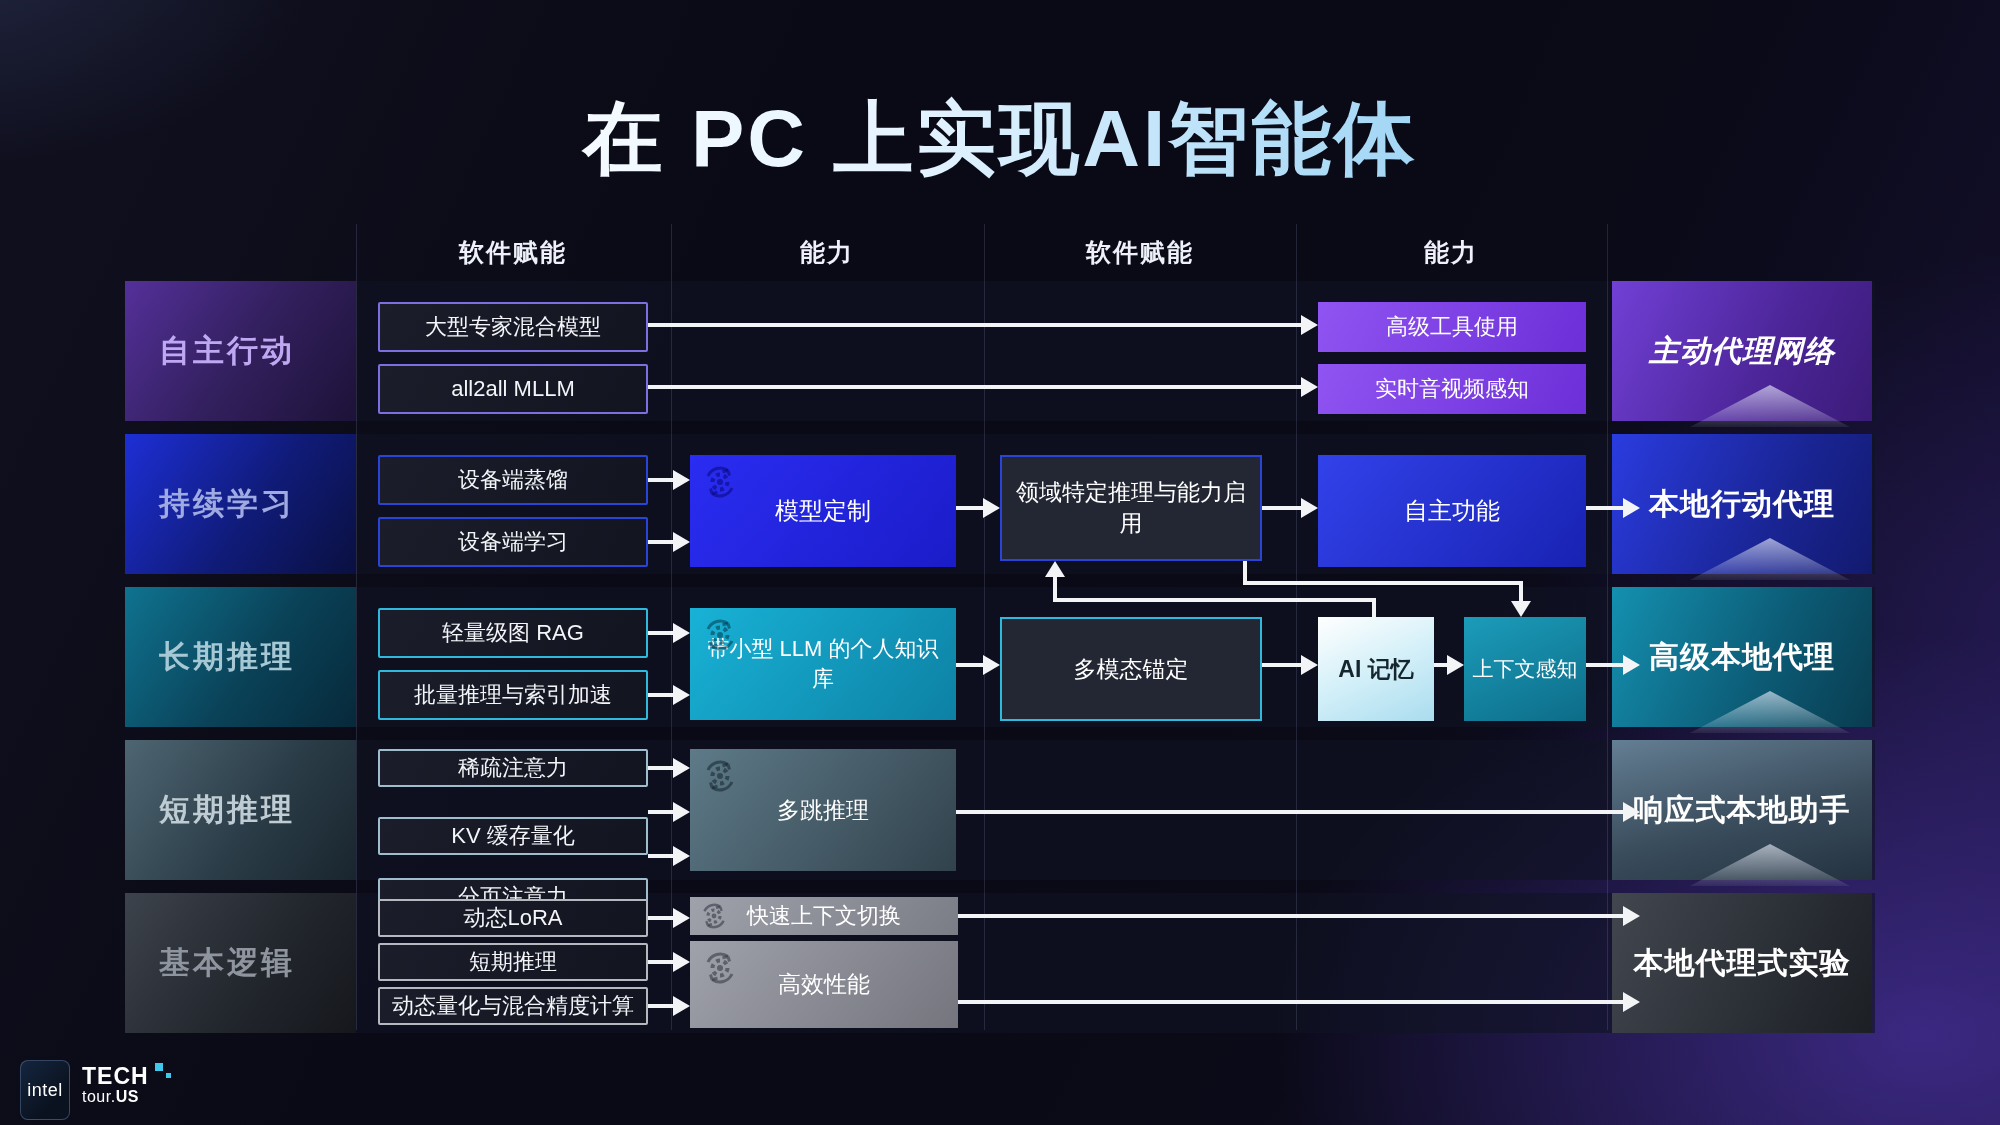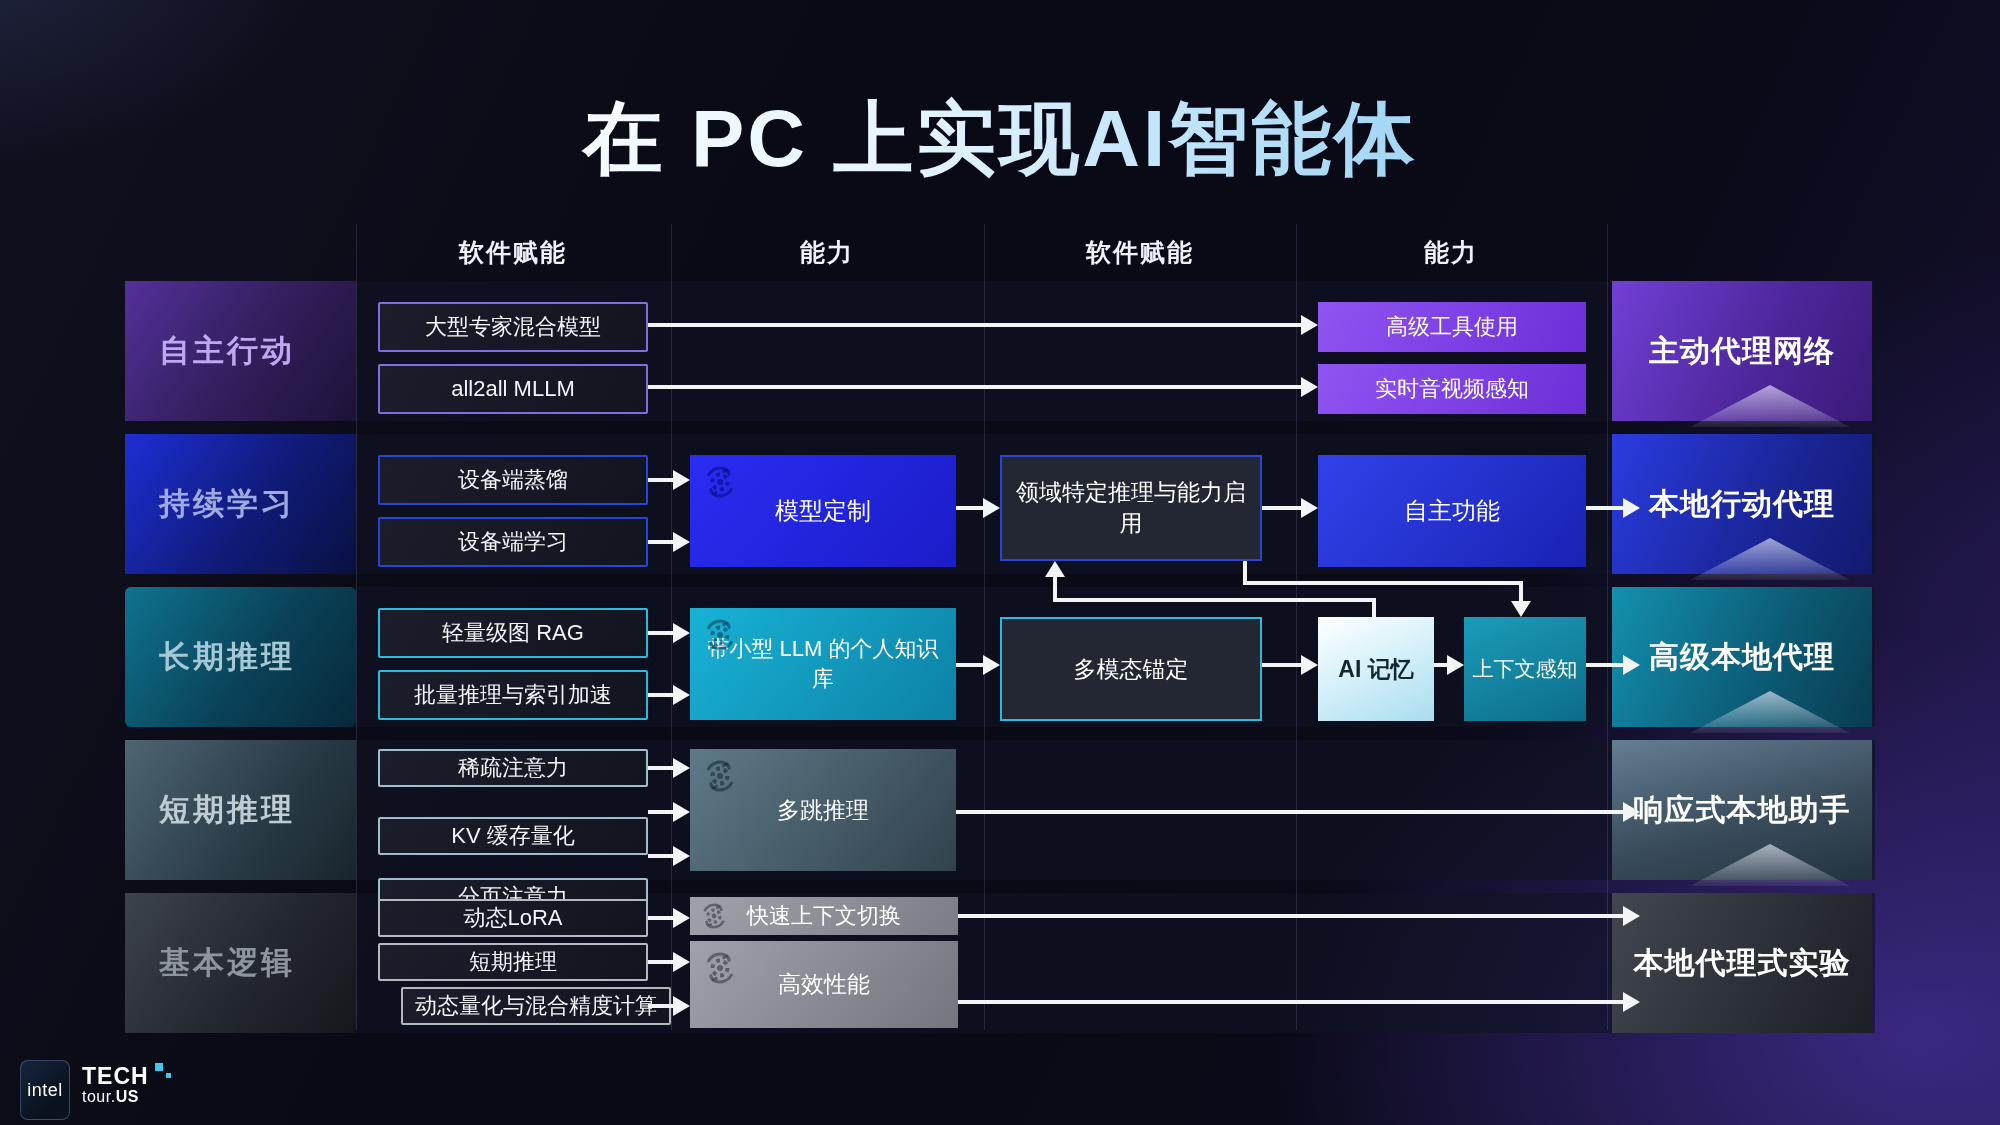--- a/index.html
+++ b/index.html
@@ -83,25 +83,25 @@
   <div class="abs band" style="top:893px;"></div>
 
   <div class="abs divider" style="left:356px;"></div>
   <div class="abs divider" style="left:671px;"></div>
   <div class="abs divider" style="left:984px;"></div>
   <div class="abs divider" style="left:1296px;"></div>
   <div class="abs divider" style="left:1607px;"></div>
 
   <div class="abs cell-label" style="top:281px;background:linear-gradient(125deg,#54309a 0%,#33205f 50%,#1d1238 100%);color:#bfa8f2;">自主行动</div>
   <div class="abs cell-label" style="top:434px;background:linear-gradient(125deg,#1d2fd6 0%,#101b78 55%,#0a1040 100%);color:#9fa9e2;">持续学习</div>
-  <div class="abs cell-label" style="top:587px;background:linear-gradient(125deg,#0f7390 0%,#0a4258 55%,#07293a 100%);color:#a5c8d4;border-radius:6px;">长期推理</div>
+  <div class="abs cell-label" style="top:587px;background:linear-gradient(125deg,#0f7390 0%,#0a4258 55%,#07293a 100%);color:#a5c8d4;">长期推理</div>
   <div class="abs cell-label" style="top:740px;background:linear-gradient(125deg,#4e6672 0%,#2b3d48 55%,#19252e 100%);color:#c0ccd3;">短期推理</div>
   <div class="abs cell-label" style="top:893px;background:linear-gradient(125deg,#3d434c 0%,#23272e 55%,#15171c 100%);color:#8f959e;">基本逻辑</div>
 
-  <div class="abs panel" style="top:281px;background:linear-gradient(115deg,#7140d6 0%,#4c2598 60%,#3a1b78 100%);">主动代理网络</div>
+  <div class="abs panel" style="top:281px;background:linear-gradient(115deg,#7140d6 0%,#4c2598 60%,#3a1b78 100%);font-style:italic;">主动代理网络</div>
   <div class="abs pyr" style="top:385px;"></div>
   <div class="abs panel" style="top:434px;background:linear-gradient(115deg,#2a3ce0 0%,#1a2596 60%,#121a6e 100%);">本地行动代理</div>
   <div class="abs pyr" style="top:538px;"></div>
   <div class="abs panel" style="top:587px;background:linear-gradient(115deg,#1490b0 0%,#0c5a74 60%,#093c50 100%);">高级本地代理</div>
   <div class="abs pyr" style="top:691px;"></div>
   <div class="abs panel" style="top:740px;background:linear-gradient(165deg,#647e93 0%,#3a4d5d 55%,#243240 100%);">响应式本地助手</div>
   <div class="abs pyr" style="top:844px;"></div>
   <div class="abs panel" style="top:893px;background:linear-gradient(115deg,#42474f 0%,#2a2e35 60%,#1c1f24 100%);">本地代理式实验</div>
 
   <div class="abs ebox" style="top:302px;height:50px;border-color:#7f6ee0;">大型专家混合模型</div>
@@ -156,21 +156,21 @@
       <path d="M8 14 A13.5 13.5 0 0 1 28 8.5" fill="none" stroke="currentColor" stroke-width="3"></path>
       <path d="M28 8.5 l1.5 5 M28 8.5 l-5.5 1.2" fill="none" stroke="currentColor" stroke-width="3"></path>
       <path d="M32 26 A13.5 13.5 0 0 1 12 31.5" fill="none" stroke="currentColor" stroke-width="3"></path>
       <path d="M12 31.5 l-1.5 -5 M12 31.5 l5.5 -1.2" fill="none" stroke="currentColor" stroke-width="3"></path>
     </svg>
     <span>多跳推理</span>
   </div>
 
   <div class="abs ebox" style="top:899px;height:38px;border-color:#b4b9c0;">动态LoRA</div>
   <div class="abs ebox" style="top:943px;height:38px;border-color:#b4b9c0;">短期推理</div>
-  <div class="abs ebox" style="top:987px;height:38px;border-color:#b4b9c0;margin-left:23px;">动态量化与混合精度计算</div>
+  <div class="abs ebox" style="top:987px;height:38px;border-color:#b4b9c0;">动态量化与混合精度计算</div>
 
   <div class="abs cbox" style="left:690px;width:268px;top:897px;height:38px;font-size:22px;background:linear-gradient(130deg,#9fa1ab 0%,#7b7d86 100%);">
     <svg class="gear" style="left:8px;top:3px;width:32px;height:32px;color:rgba(55,58,68,0.6);" viewBox="0 0 40 40">
       <circle cx="20" cy="20" r="7.5" fill="none" stroke="currentColor" stroke-width="4" stroke-dasharray="3.9 3.9"></circle>
       <circle cx="20" cy="20" r="3" fill="currentColor"></circle>
       <path d="M8 14 A13.5 13.5 0 0 1 28 8.5" fill="none" stroke="currentColor" stroke-width="3"></path>
       <path d="M28 8.5 l1.5 5 M28 8.5 l-5.5 1.2" fill="none" stroke="currentColor" stroke-width="3"></path>
       <path d="M32 26 A13.5 13.5 0 0 1 12 31.5" fill="none" stroke="currentColor" stroke-width="3"></path>
       <path d="M12 31.5 l-1.5 -5 M12 31.5 l5.5 -1.2" fill="none" stroke="currentColor" stroke-width="3"></path>
     </svg>

